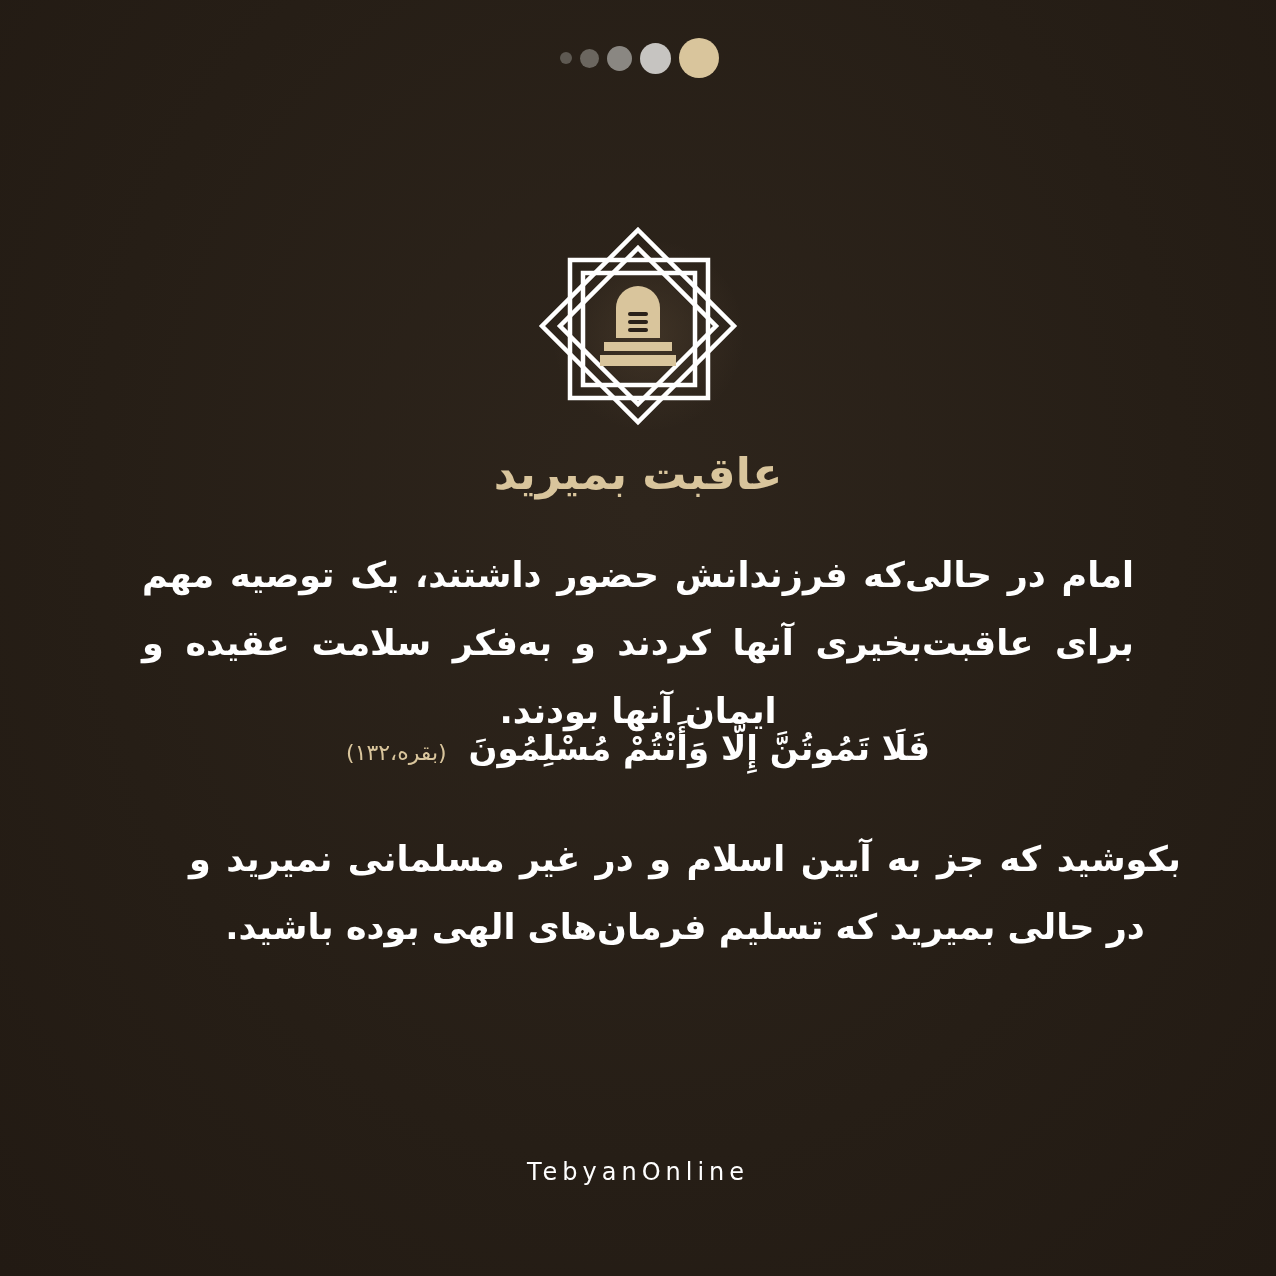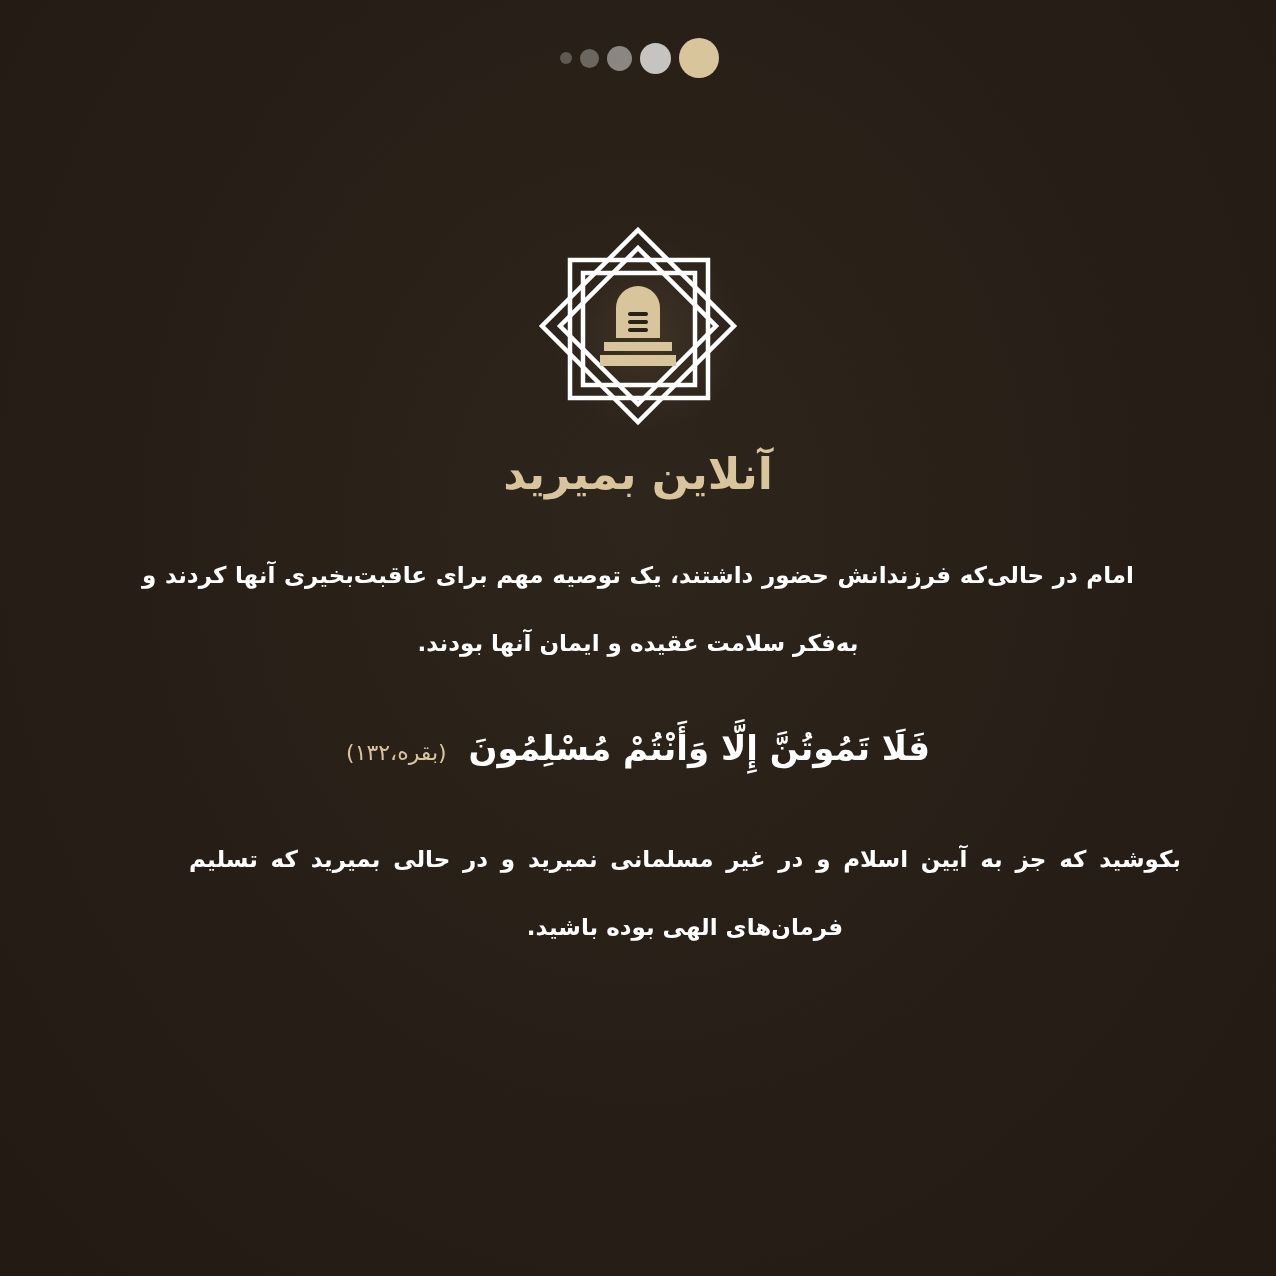--- a/index.html
+++ b/index.html
@@ -35,21 +35,21 @@
       position: absolute; top: 448px; left: 0; width: 100%;
       text-align: center; direction: rtl;
       font-family: "DejaVu Sans", sans-serif;
       font-weight: bold; font-size: 44px; color: #d9c59c;
       letter-spacing: 0;
     }
     .para {
       position: absolute; left: 142px; width: 992px;
       direction: rtl; text-align: justify; text-align-last: center;
       font-family: "DejaVu Sans", sans-serif; font-weight: bold;
-      font-size: 23px; line-height: 68px; color: #ffffff;
+      font-size: 35px; line-height: 68px; color: #ffffff;
     }
     .p1 { top: 541px; }
     .p2 { top: 825px; margin-left: 47px; }
     .verse {
       position: absolute; top: 728px; left: 0; width: 100%;
       text-align: center; direction: rtl;
       font-family: "DejaVu Sans", sans-serif; font-weight: bold;
       font-size: 34px; color: #ffffff;
     }
     .verse .ref {
@@ -95,25 +95,26 @@
     <rect x="66" y="116" width="68" height="9"></rect>
     <rect x="62" y="129" width="76" height="11"></rect>
   </g>
   <g stroke="#2a2119" stroke-width="4" stroke-linecap="round">
     <line x1="92" y1="88" x2="108" y2="88"></line>
     <line x1="92" y1="96" x2="108" y2="96"></line>
     <line x1="92" y1="104" x2="108" y2="104"></line>
   </g>
 </svg>
 
-<div class="title">آنلاین بمیرید</div>
+<div class="title">عاقبت بمیرید</div>
 
 <div class="para p1">امام در حالی‌که فرزندانش حضور داشتند، یک توصیه مهم برای عاقبت‌بخیری آنها کردند و به‌فکر سلامت عقیده و ایمان آنها بودند.</div>
 
 <div class="verse">
   <span>فَلَا تَمُوتُنَّ إِلَّا وَأَنْتُمْ مُسْلِمُونَ</span>
   <span class="ref">(بقره،۱۳۲)</span>
 </div>
 
 <div class="para p2">بکوشید که جز به آیین اسلام و در غیر مسلمانی نمیرید و در حالی بمیرید که تسلیم فرمان‌های الهی بوده باشید.</div>
 
 <div class="logo">
+  <div class="logo-en">TebyanOnline</div>
 </div>
 
 </body></html>

